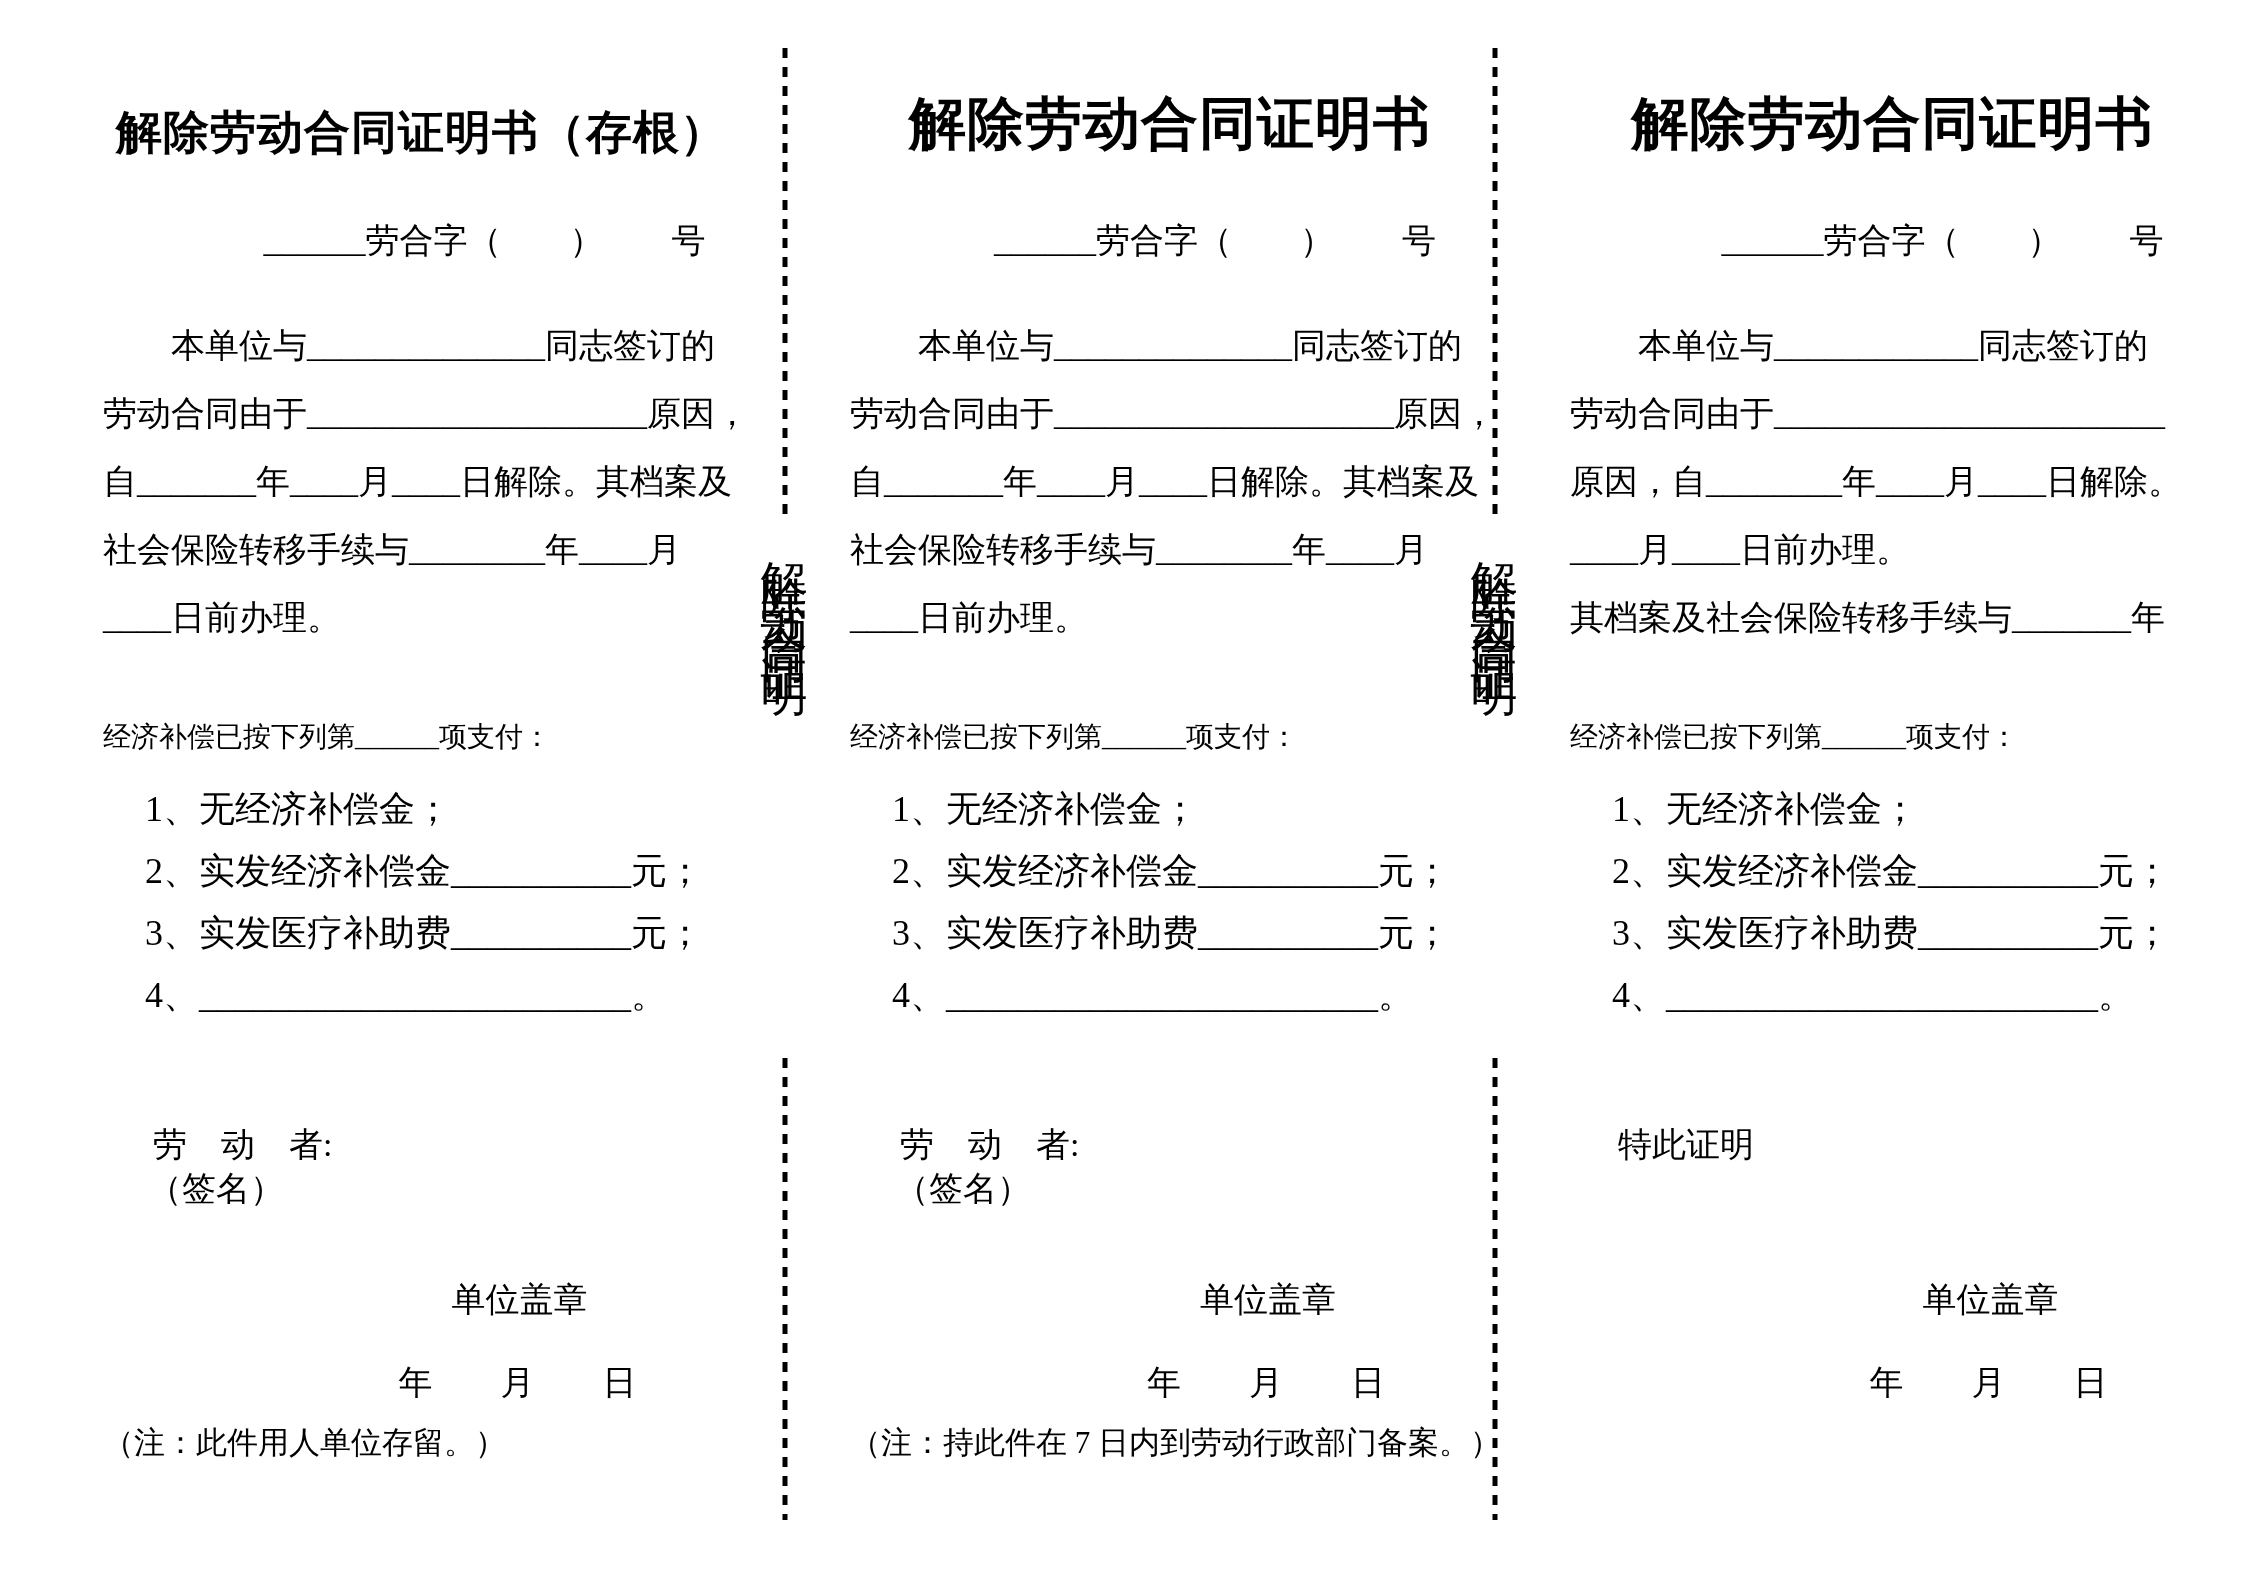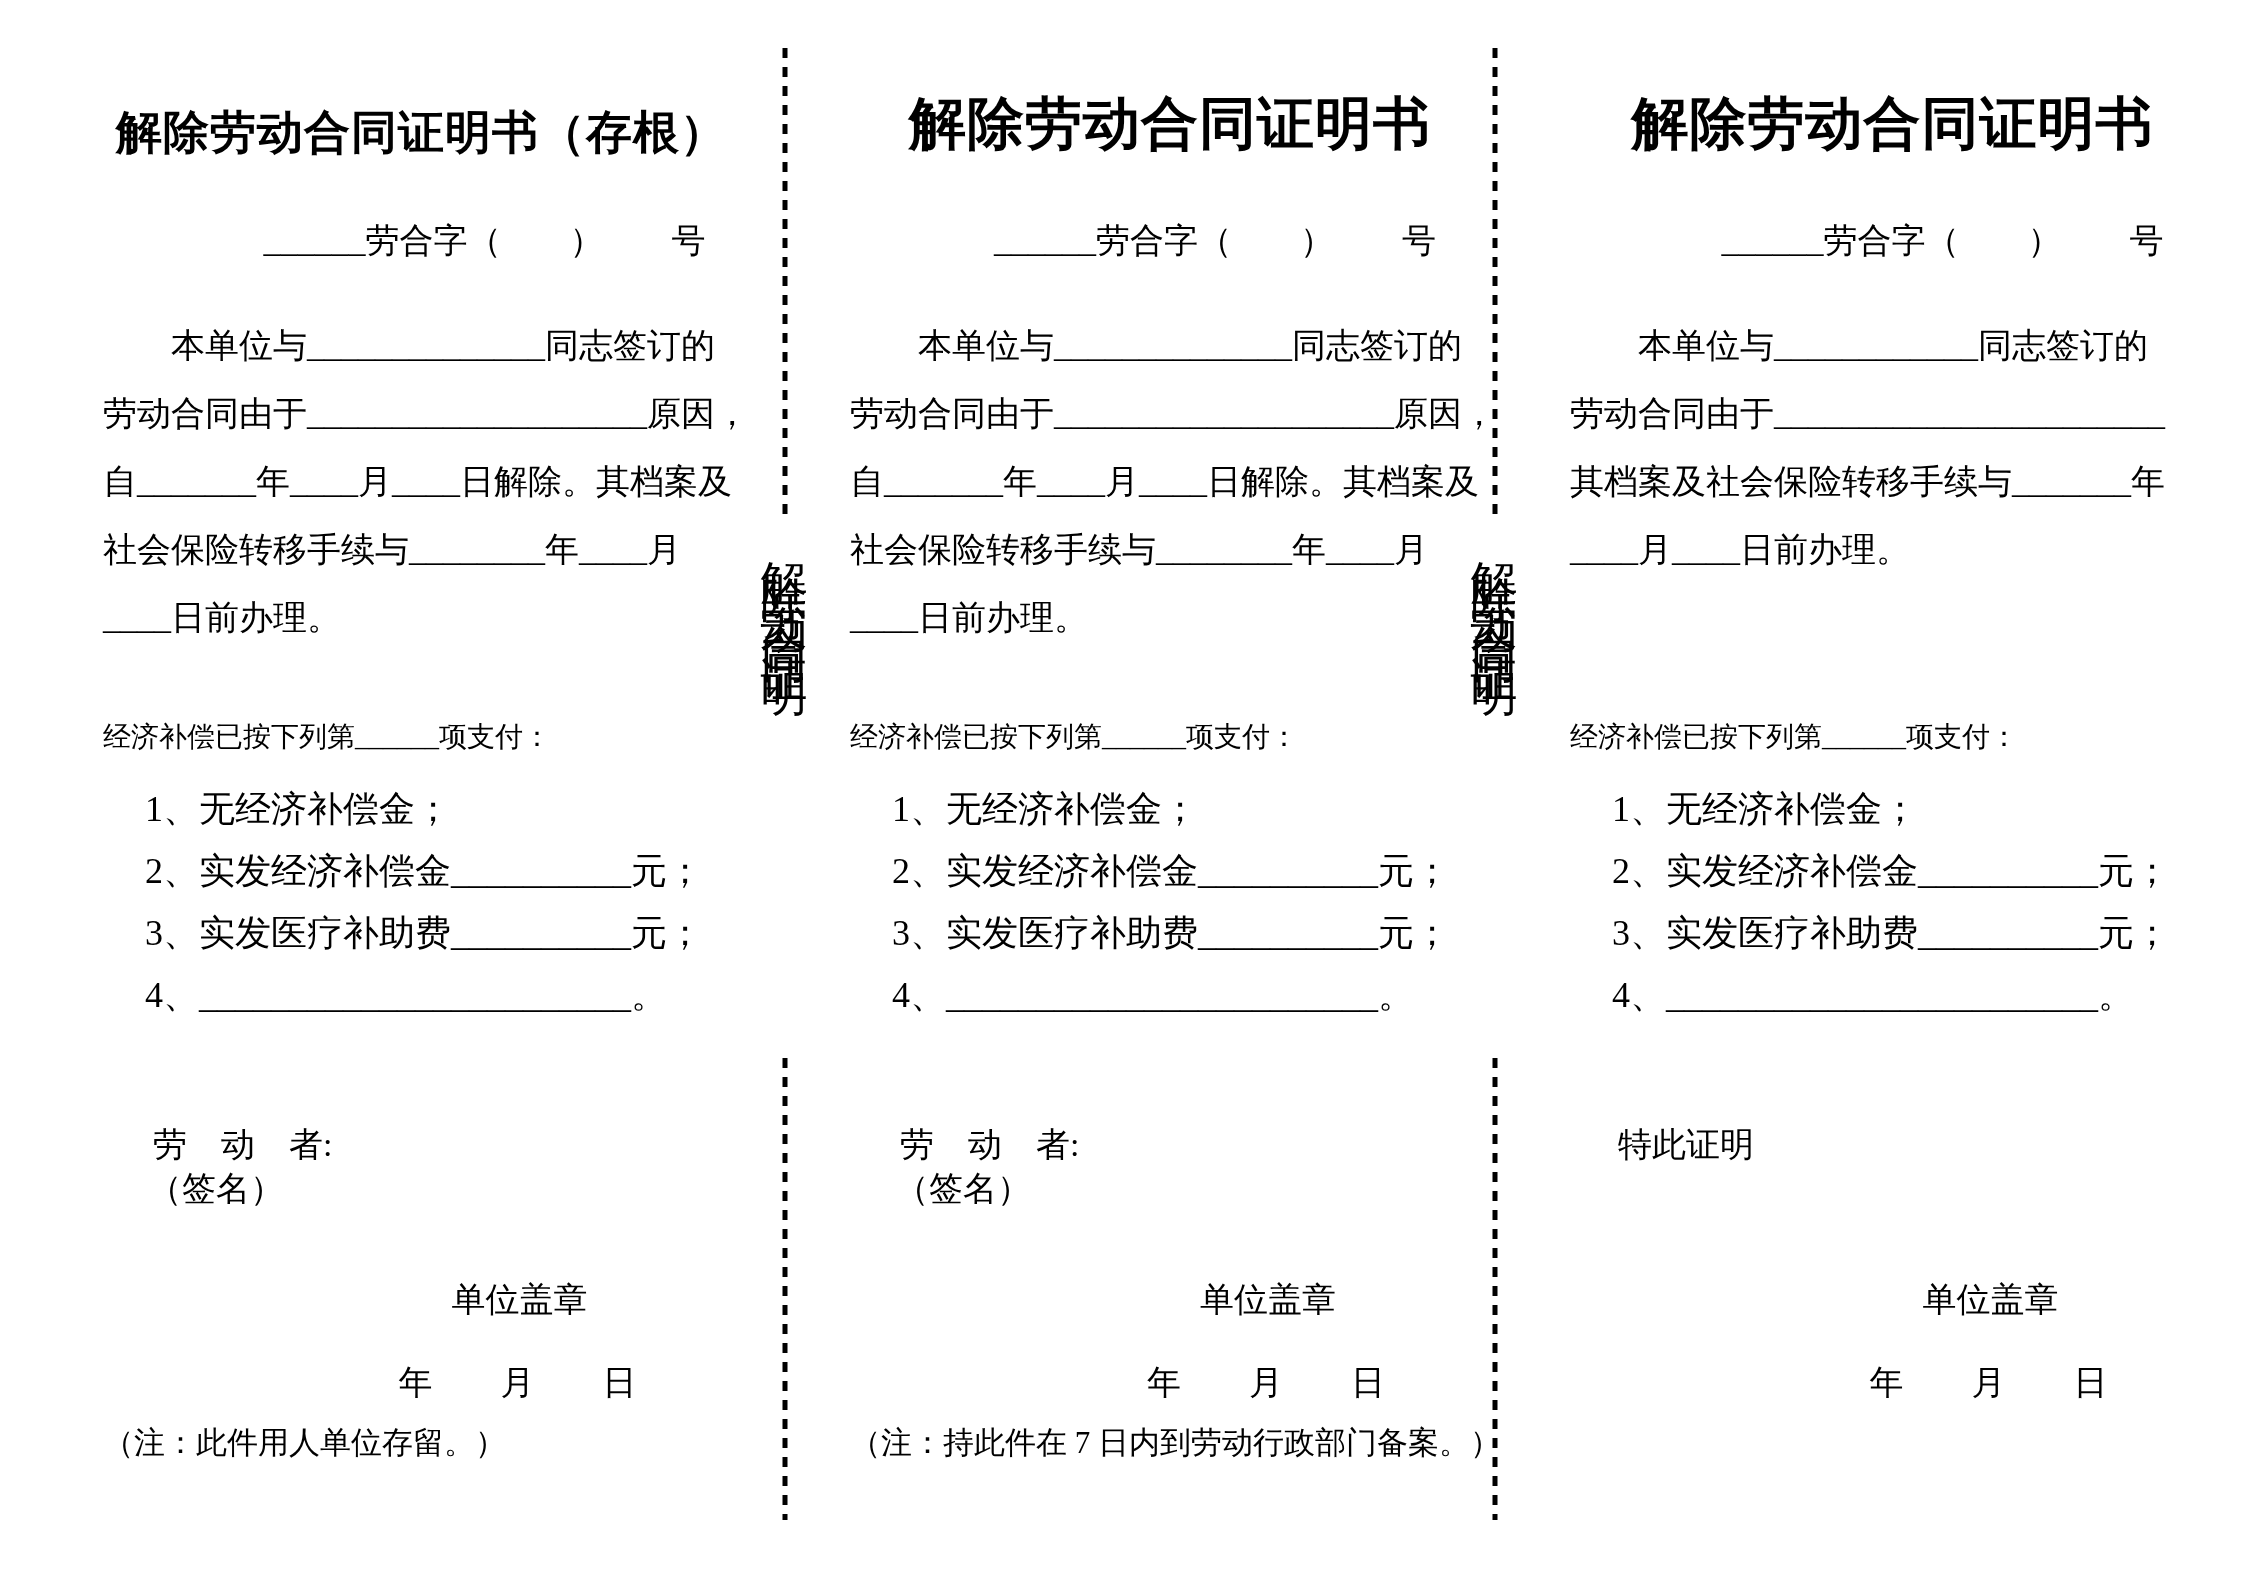--- a/index.html
+++ b/index.html
@@ -131,22 +131,23 @@
     <div class="vtext">解除劳动合同证明</div>
     <div class="dash bottom"></div>
   </div>
 
   <section class="panel" id="p3">
     <div class="abs title">解除劳动合同证明书</div>
     <div class="abs docnum">______劳合字（　　）　　号</div>
     <div class="abs para">
       <div class="ln indent">本单位与____________同志签订的</div>
       <div class="ln">劳动合同由于_______________________</div>
+      <div class="ln">原因，自________年____月____日解除。</div>
+      <div class="ln">____月____日前办理。</div>
       <div class="ln">其档案及社会保险转移手续与_______年</div>
-      <div class="ln">____月____日前办理。</div>
     </div>
     <div class="abs comp">经济补偿已按下列第______项支付：</div>
     <div class="abs items">
       <div class="ln">1、无经济补偿金；</div>
       <div class="ln">2、实发经济补偿金__________元；</div>
       <div class="ln">3、实发医疗补助费__________元；</div>
       <div class="ln">4、________________________。</div>
     </div>
     <div class="abs certify">特此证明</div>
     <div class="abs stamp">单位盖章</div>

